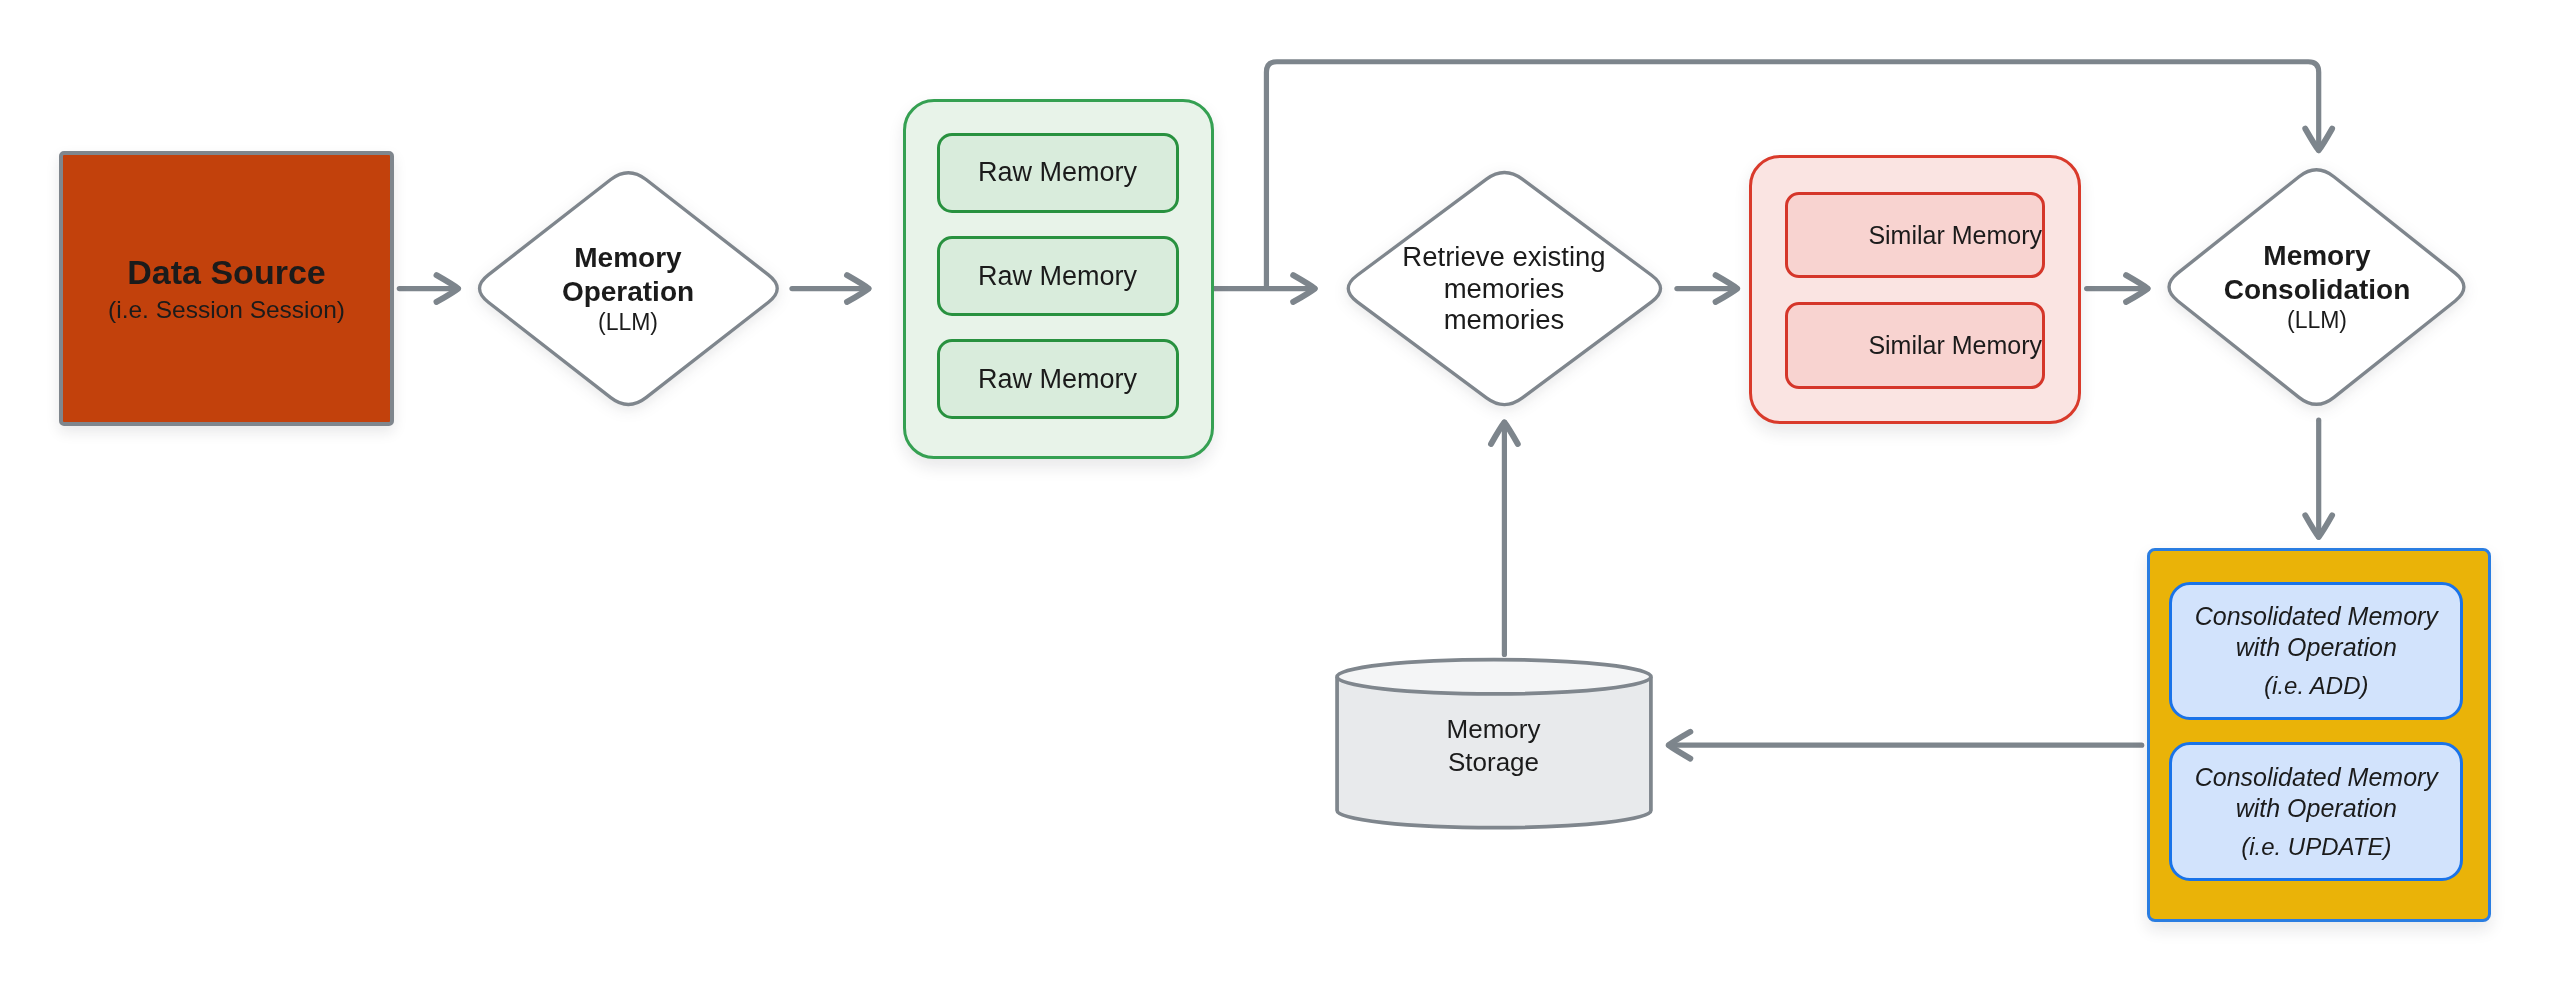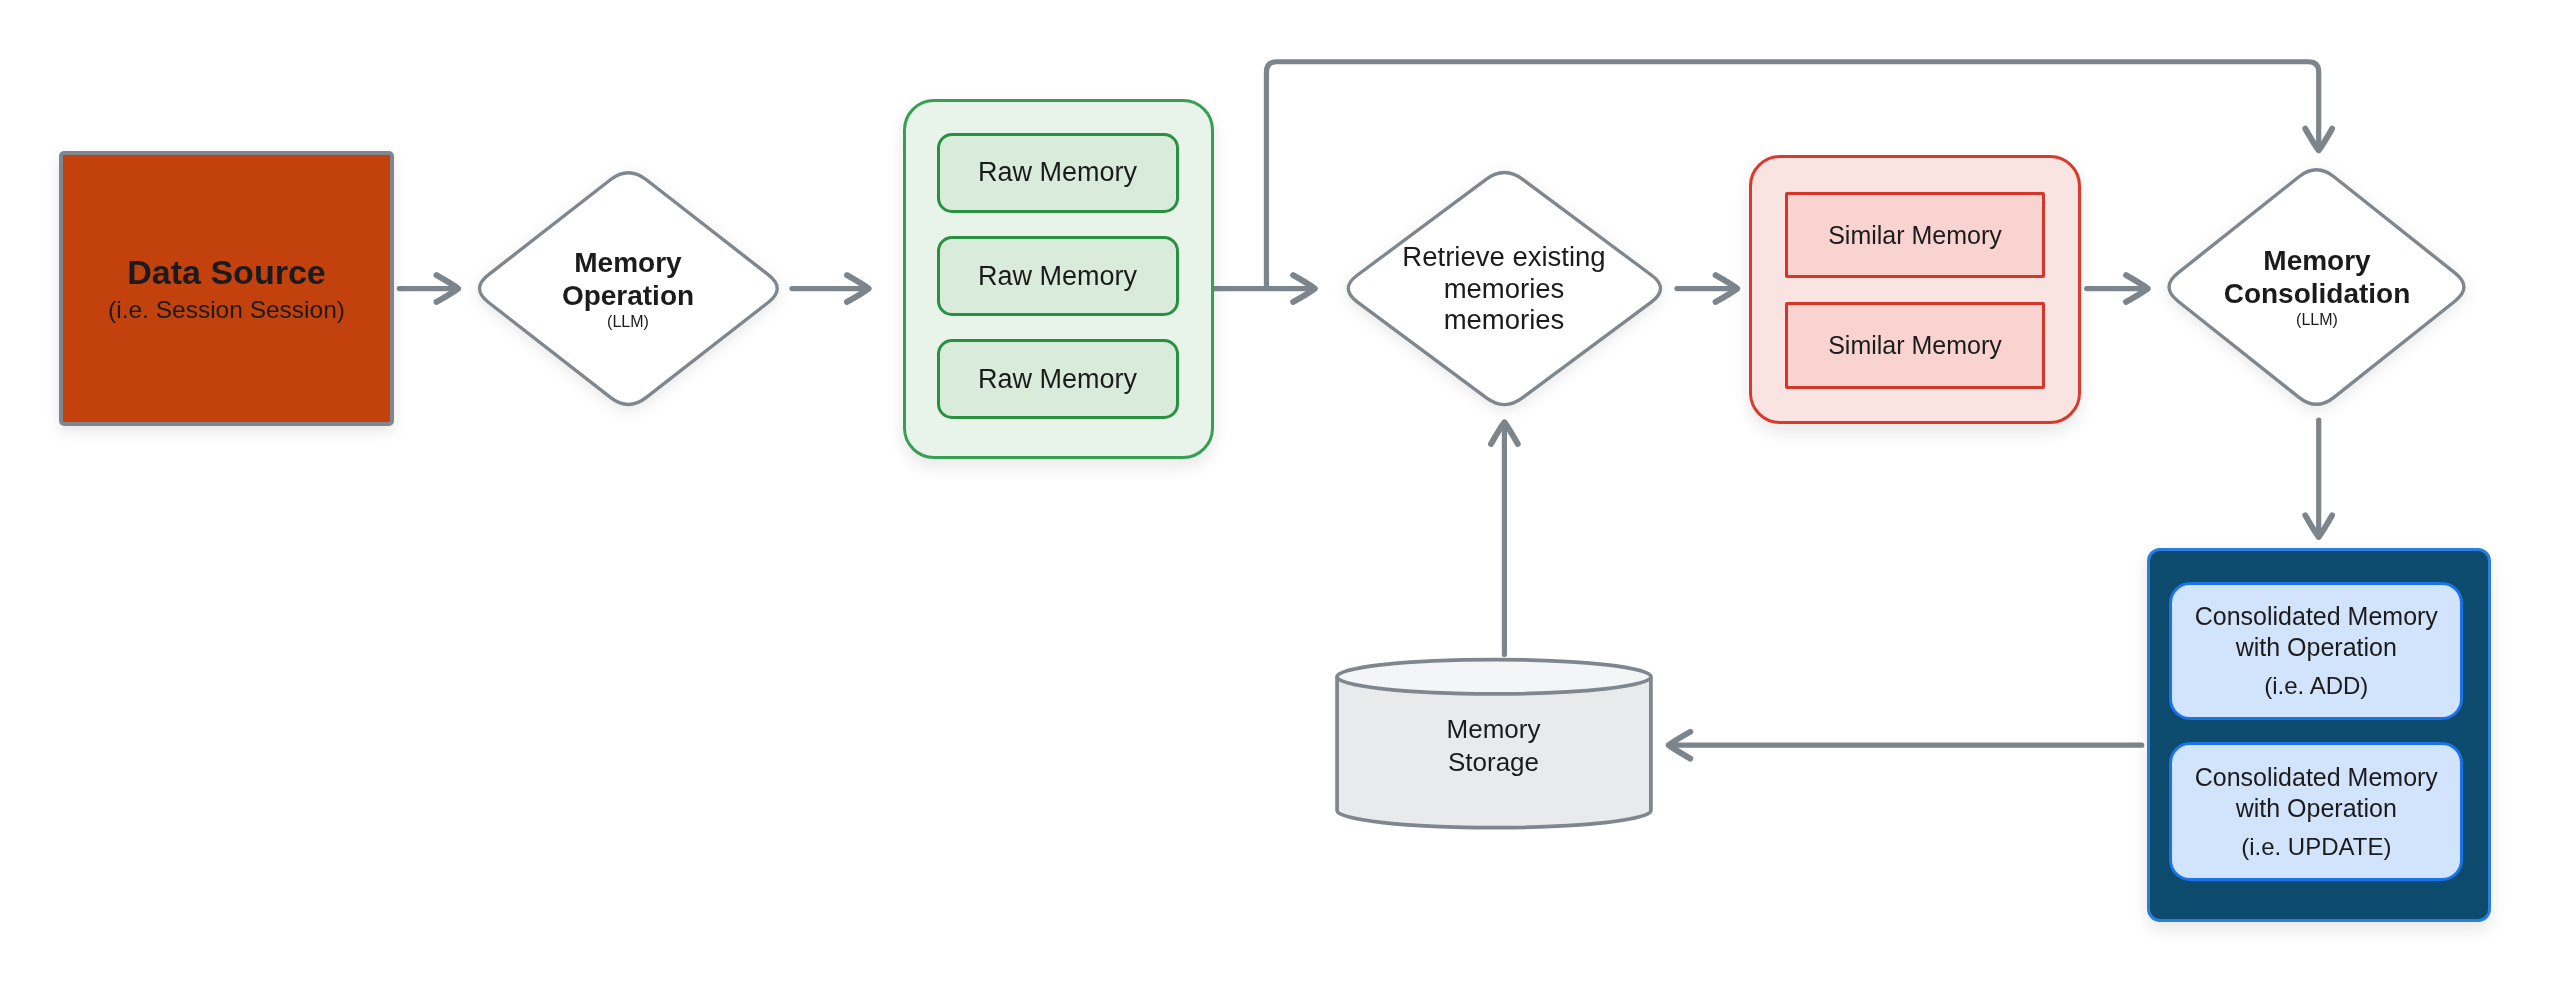--- a/index.html
+++ b/index.html
@@ -21,34 +21,34 @@
          justify-content:center;text-align:center;pointer-events:none;}
 
   .source-box{background:#c2410c;border:4.5px solid #7f868d;border-radius:5px;
               box-shadow:0 6px 13.4px rgba(32,33,36,.10);}
   .source-title{font-size:34px;font-weight:700;}
   .source-sub{font-size:24.5px;font-weight:400;margin-top:4.5px;}
 
   .group{border-radius:31px;box-shadow:0 7.4px 16.4px rgba(32,33,36,.10);position:absolute;z-index:2;box-sizing:border-box;}
   .group-green{background:#e8f3e9;border:3px solid #35a052;}
   .group-red{background:#fae4e2;border:3px solid #d93a2b;}
-  .group-blue{background:#0c4a6e;border:3px solid #2a7de1;border-radius:13px;}
+  .group-blue{background:#eab308;border:3px solid #2a7de1;border-radius:8px;font-style:italic;}
 
   .chip{position:absolute;box-sizing:border-box;display:flex;flex-direction:column;align-items:center;
         justify-content:center;text-align:center;}
   .chip-green{background:#d9ecdc;border:3.7px solid #28913f;border-radius:15px;font-size:27px;font-weight:500;}
-  .chip-red{background:#f8d3d0;border:3.7px solid #d5362a;border-radius:2px;font-size:25px;font-weight:500;}
+  .chip-red{background:#f8d3d0;border:3.7px solid #d5362a;border-radius:14px;font-size:25px;font-weight:500;align-items:flex-end;}
   .chip-blue{background:#d2e3fc;border:3.7px solid #1a73e8;border-radius:21px;}
 
   .chip-blue .chip-title{font-size:25px;font-weight:500;line-height:1.22;}
   .chip-blue .chip-sub{font-size:24px;font-weight:400;margin-top:10px;}
 
   .dia-title{font-size:28px;font-weight:600;line-height:1.18;}
   .dia-title-med{font-size:27.5px;font-weight:500;line-height:1.16;}
-  .dia-sub{font-size:16px;font-weight:400;margin-top:1px;}
+  .dia-sub{font-size:23px;font-weight:400;margin-top:1px;}
   .cyl-label{font-size:26px;font-weight:500;line-height:1.25;}
   .line{display:block;}
 </style>
 </head>
 <body>
 
 <svg id="shapes" width="2576" height="1001" viewBox="0 0 3464 1346">
   <defs>
     <marker id="arw" viewBox="0 0 56 56" refX="45" refY="28" markerWidth="56" markerHeight="56" markerUnits="userSpaceOnUse" orient="auto">
       <path d="M16,10 C30,18 40,24 45,28 C40,32 30,38 16,46" fill="none" stroke="#7d858c" stroke-width="8" stroke-linecap="round" stroke-linejoin="round"></path>

